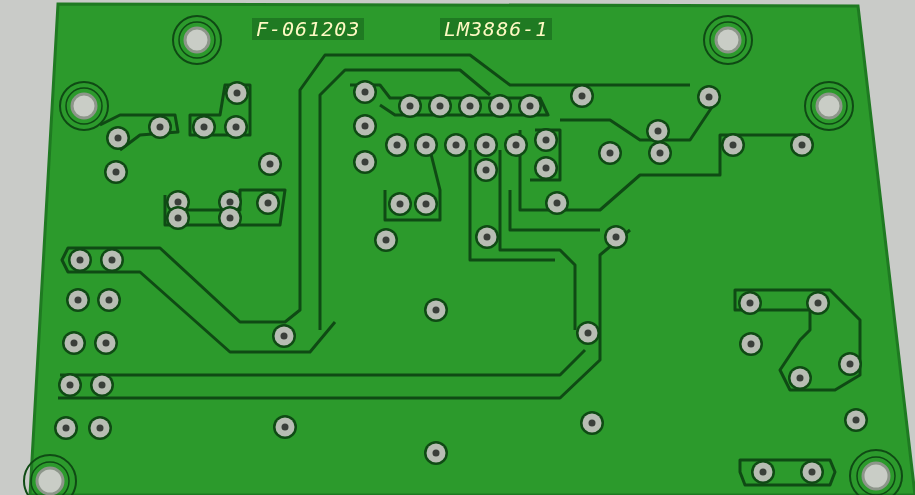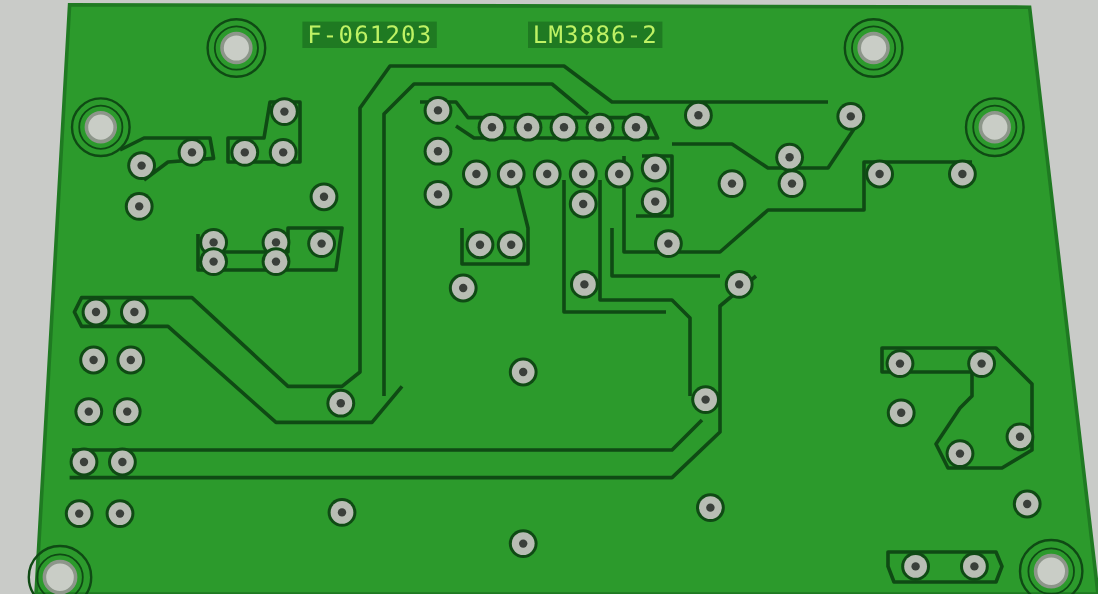--- a/index.html
+++ b/index.html
@@ -1,18 +1,18 @@
 <!DOCTYPE html>
 <html><head>
   <meta charset="utf-8">
   <style>
     html, body { margin:0; padding:0; }
     body { width:915px; height:495px; overflow:hidden; background:#c9cbc8; font-family:"DejaVu Sans Mono", monospace; position:relative; }
     #scene { position:absolute; left:0; top:0; width:915px; height:495px; }
-    .label-box { position:absolute; background:#1f7a22; color:#bef264; font-family:"DejaVu Sans Mono", monospace; font-size:20px; line-height:22px; padding:0 4px; letter-spacing:1px; }
+    .label-box { position:absolute; background:#1f7a22; color:#fef9c3; font-family:"DejaVu Sans Mono", monospace; font-size:20px; line-height:22px; padding:0 4px; letter-spacing:1px;font-style:italic; }
   </style>
 </head>
 <body>
 
 <svg id="scene" width="915" height="495" viewBox="0 0 915 495">
 
   <rect x="0" y="0" width="915" height="495" fill="#c9cbc8"></rect>
 
   <polygon points="58,4 858,6 915,495 30,495" fill="#2c9a2c" stroke="#1f7a22" stroke-width="3"></polygon>
 
@@ -393,13 +393,13 @@
       </g>
       <g>
         <circle cx="812" cy="472" r="12" fill="#0f4a14"></circle>
         <circle cx="812" cy="472" r="9.5" fill="#b8bdb4"></circle>
         <circle cx="812" cy="472" r="3.5" fill="#3a3f3a"></circle>
       </g>
     </g>
 </svg>
 
 <div class="label-box" style="left:252px; top:18px;">F-061203</div>
-<div class="label-box" style="left:440px; top:18px;">LM3886-2</div>
+<div class="label-box" style="left:440px; top:18px;">LM3886-1</div>
 
 </body></html>

